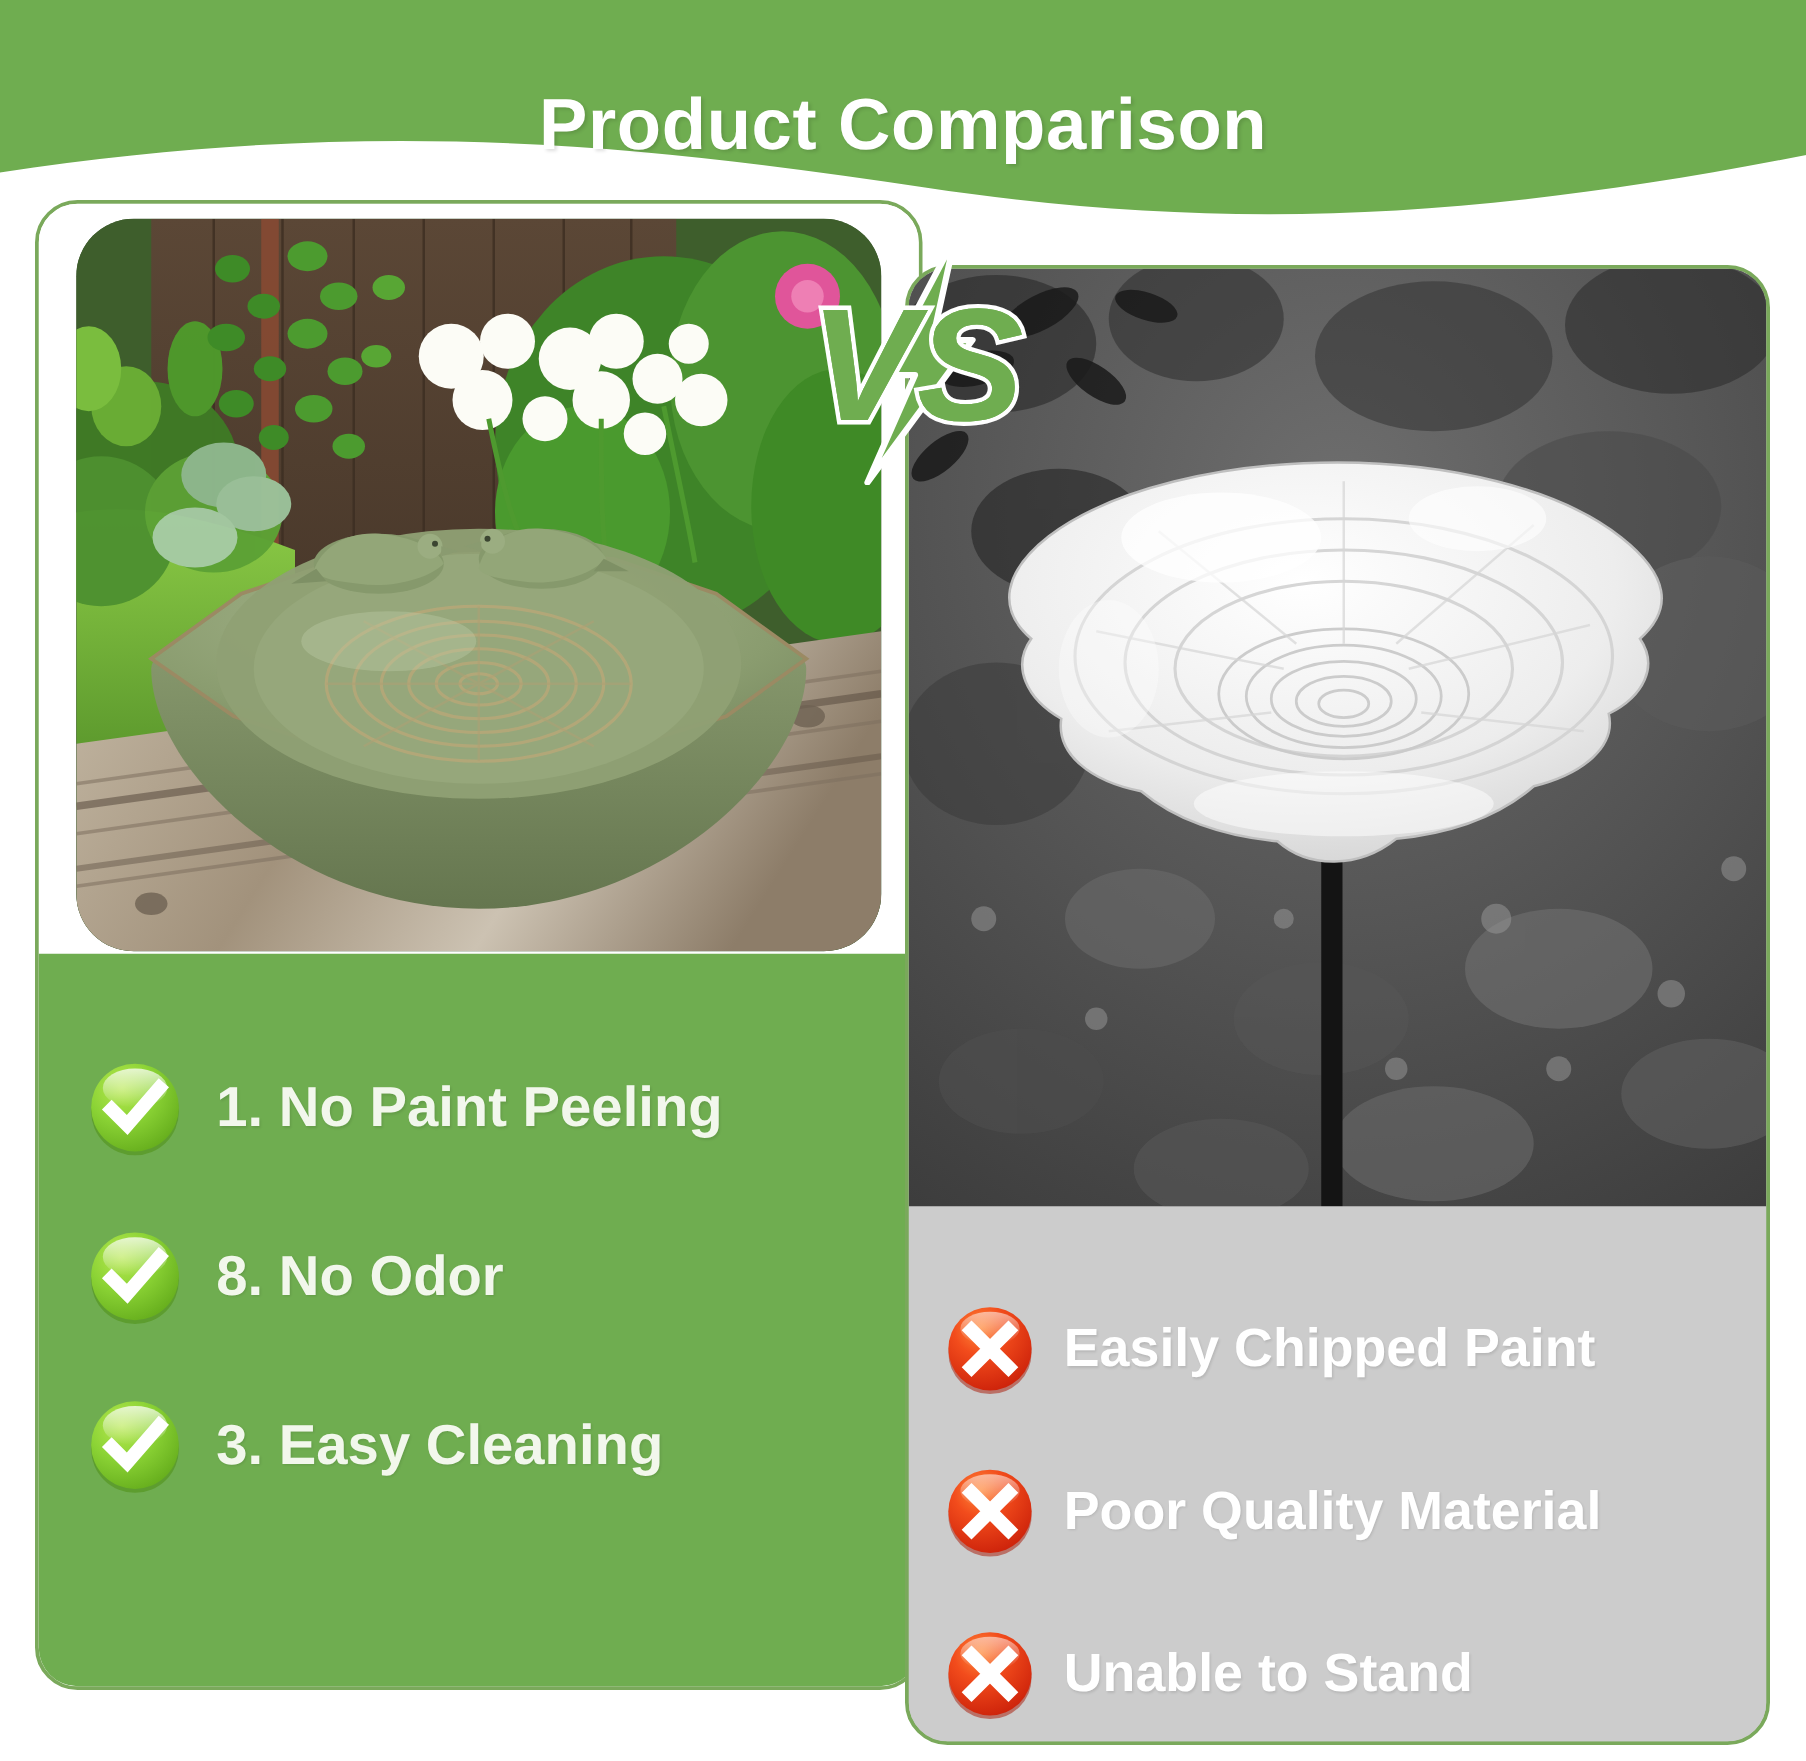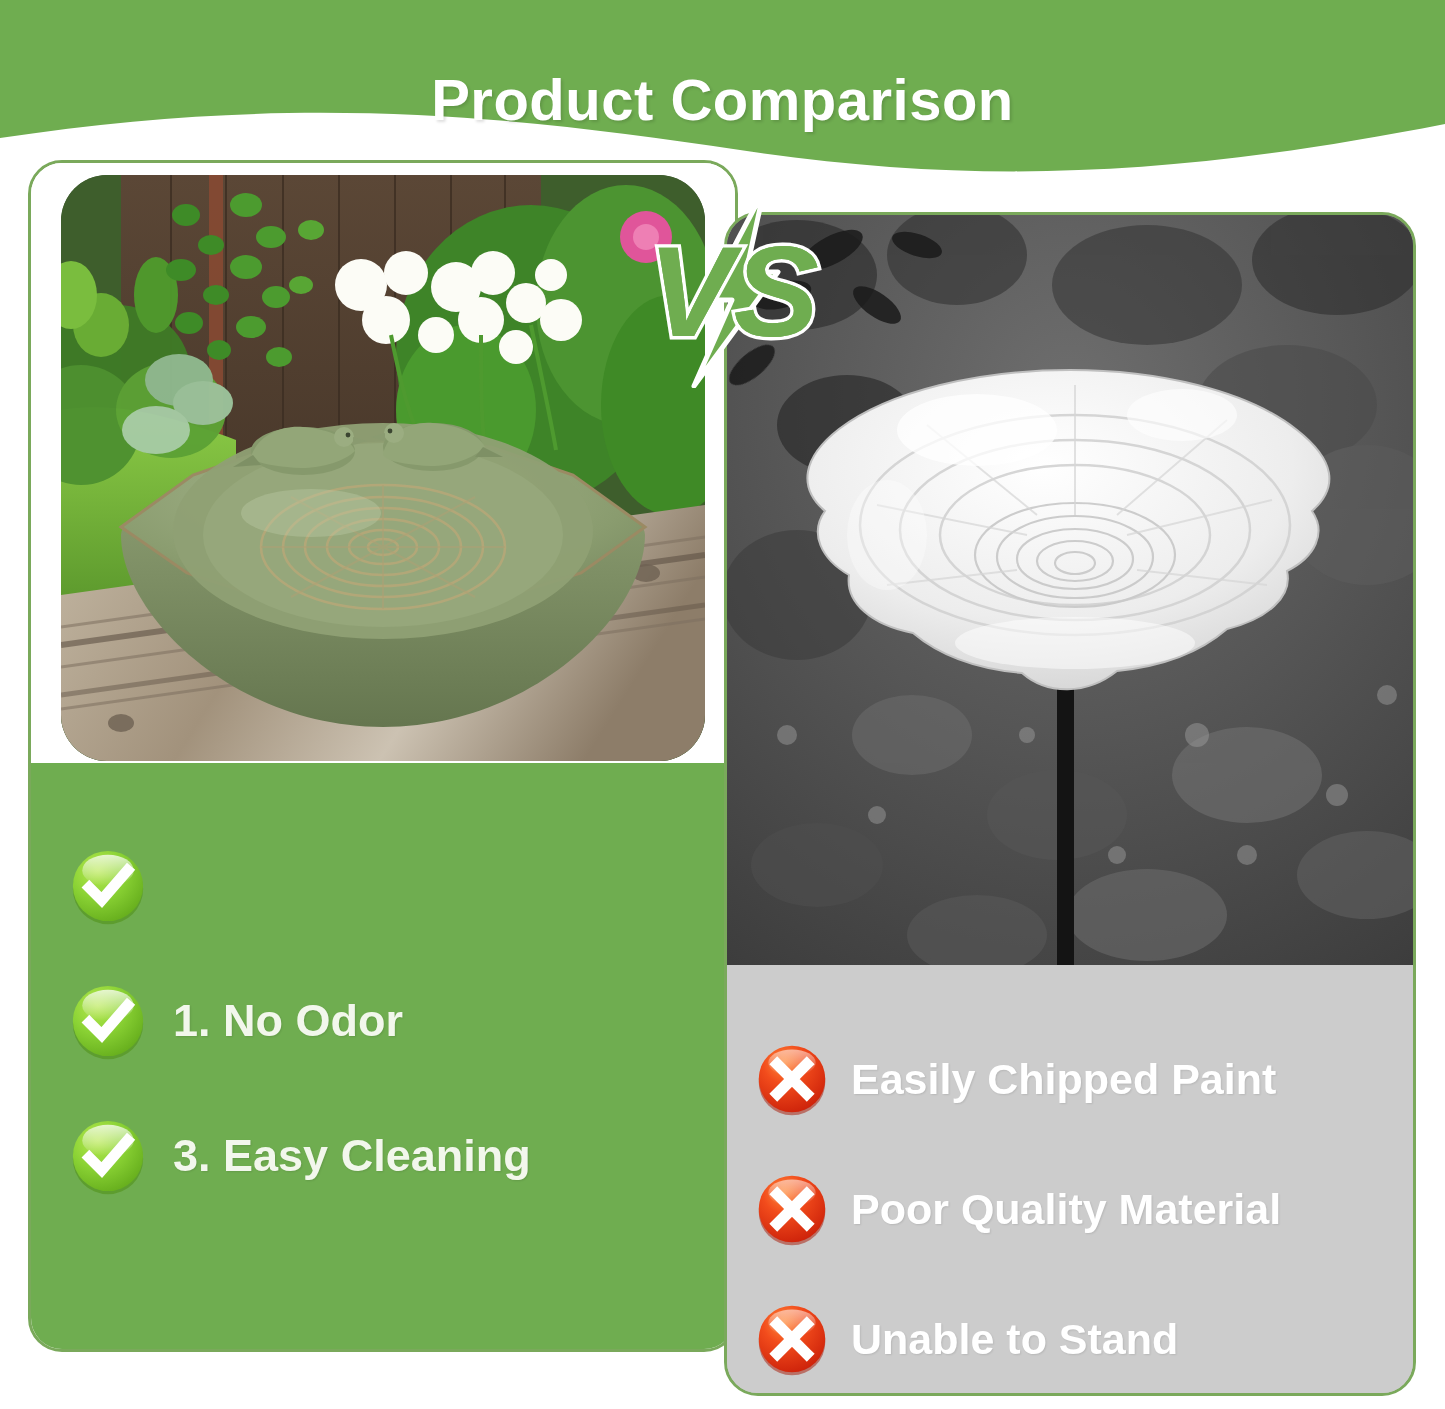--- a/index.html
+++ b/index.html
@@ -337,32 +337,33 @@
               <stop offset="0" stop-color="#FFFFFF" stop-opacity="0.75"></stop>
               <stop offset="1" stop-color="#FFFFFF" stop-opacity="0"></stop>
             </linearGradient>
           </defs>
           <circle cx="50" cy="54" r="45" fill="#4F8F14" opacity="0.55"></circle>
           <circle cx="50" cy="50" r="45" fill="url(#chkg1)"></circle>
           <ellipse cx="50" cy="30" rx="33" ry="20" fill="url(#chkgloss)"></ellipse>
           <path d="M26,52 L42,68 L75,30" fill="none" stroke="#FFFFFF" stroke-width="14" stroke-linecap="square" stroke-linejoin="miter"></path>
         </svg>
       </span>
+      <span class="label">1. No Paint Peeling</span>
     </div>
 
     <div class="pro-item" style="top:217px;">
       <span class="badge">
         <svg viewBox="0 0 100 100" width="78" height="78">
           <circle cx="50" cy="54" r="45" fill="#4F8F14" opacity="0.55"></circle>
           <circle cx="50" cy="50" r="45" fill="url(#chkg1)"></circle>
           <ellipse cx="50" cy="30" rx="33" ry="20" fill="url(#chkgloss)"></ellipse>
           <path d="M26,52 L42,68 L75,30" fill="none" stroke="#FFFFFF" stroke-width="14" stroke-linecap="square" stroke-linejoin="miter"></path>
         </svg>
       </span>
-      <span class="label">1. No Odor</span>
+      <span class="label">8. No Odor</span>
     </div>
 
     <div class="pro-item" style="top:352px;">
       <span class="badge">
         <svg viewBox="0 0 100 100" width="78" height="78">
           <circle cx="50" cy="54" r="45" fill="#4F8F14" opacity="0.55"></circle>
           <circle cx="50" cy="50" r="45" fill="url(#chkg1)"></circle>
           <ellipse cx="50" cy="30" rx="33" ry="20" fill="url(#chkgloss)"></ellipse>
           <path d="M26,52 L42,68 L75,30" fill="none" stroke="#FFFFFF" stroke-width="14" stroke-linecap="square" stroke-linejoin="miter"></path>
         </svg>

